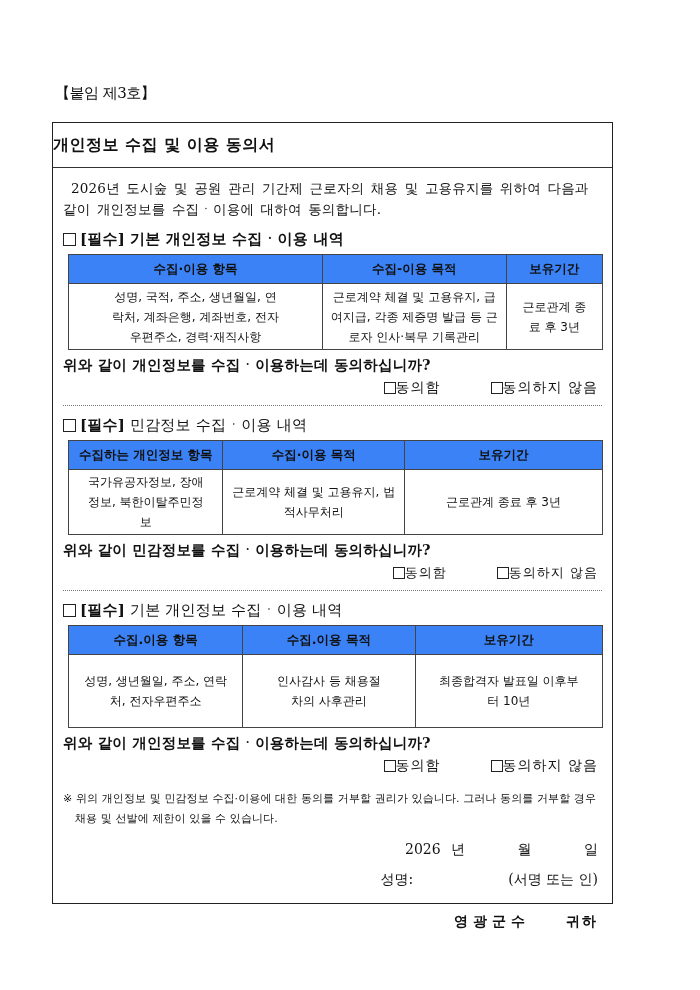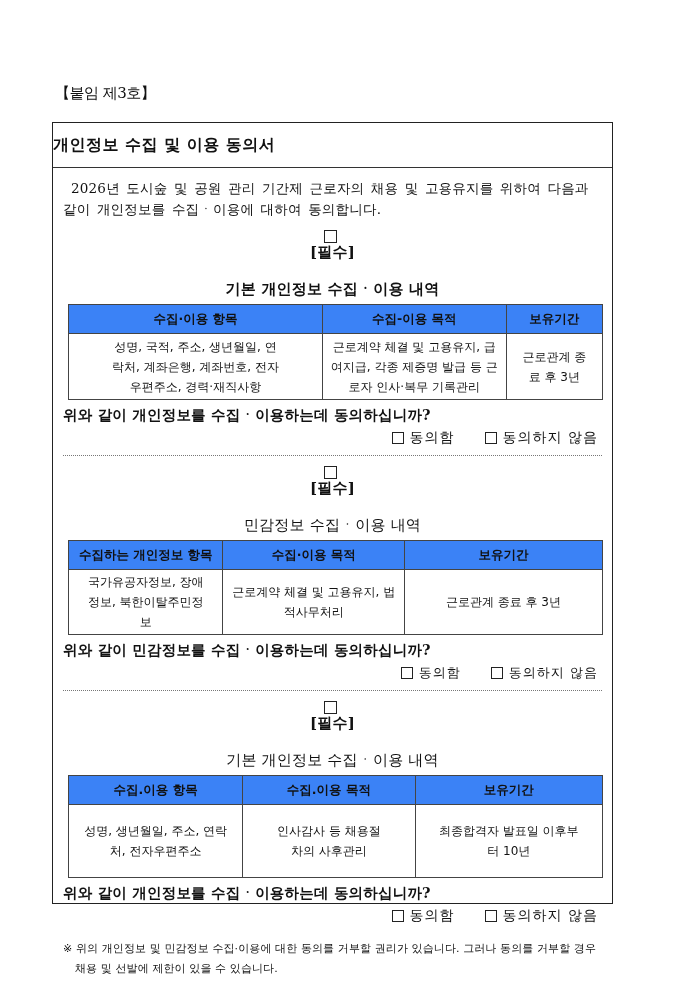--- a/index.html
+++ b/index.html
@@ -3,30 +3,30 @@
 <meta charset="utf-8">
 <style>
   html, body { margin: 0; padding: 0; background: #ffffff; }
   body { width: 700px; height: 990px; position: relative; font-family: "DejaVu Sans", "Liberation Sans", sans-serif; color: #111; overflow: hidden; }
   .attach { position: absolute; left: 55px; top: 84px; font-size: 15px; font-family: "DejaVu Serif", serif; letter-spacing: -0.5px; }
   .frame { position: absolute; left: 52px; top: 122px; width: 561px; height: 782px; border: 1.5px solid #222; box-sizing: border-box; }
   .title-row { height: 44px; border-bottom: 1px solid #333; display: flex; align-items: center; justify-content: flex-start; }
   .title { font-size: 16px; font-weight: bold; letter-spacing: 0.5px; }
   .content { padding: 0 10px; }
   .intro { font-family: "DejaVu Serif", serif; font-size: 13.5px; line-height: 21px; margin-top: 10px; text-indent: 8px; letter-spacing: 0.2px; word-spacing: 2px; }
-  .sec-title { font-family: "DejaVu Serif", serif; font-size: 15px; margin-top: 10px; margin-bottom: 5px; display: flex; align-items: center; letter-spacing: 0.2px; flex-direction: column; }
+  .sec-title { font-family: "DejaVu Serif", serif; font-size: 15px; margin-top: 10px; margin-bottom: 5px; display: flex; align-items: center; letter-spacing: 0.2px; }
   .sec-title .bold { font-weight: bold; }
   .sq { display: inline-block; width: 13px; height: 13px; border: 1px solid #222; margin-right: 4px; box-sizing: border-box; }
   table { border-collapse: collapse; width: 535px; margin-left: 5px; font-size: 12px; }
   th { background: #3b82f6; font-weight: bold; font-size: 12.5px; height: 26px; border: 1px solid #444; }
   td { border: 1px solid #444; text-align: center; line-height: 20px; padding: 2px 4px; }
   .question { font-family: "DejaVu Serif", serif; font-weight: bold; font-size: 14.5px; margin-top: 6px; letter-spacing: 0.2px; }
   .agree-row { display: flex; justify-content: flex-end; font-family: "DejaVu Serif", serif; font-size: 14px; margin-top: 4px; gap: 30px; padding-right: 4px; }
   .agree-row.small { font-size: 13px; }
-  .opt { display: flex; align-items: center; gap: 6px; letter-spacing: 1px; }
+  .opt { display: flex; align-items: center; gap: 0; letter-spacing: 1px; margin-left: 20px; }
   .opt .sq { width: 12px; height: 12px; margin-right: 0; }
   .dots { border-top: 1.5px dotted #777; margin: 8px 0 0 0; }
   .note { font-size: 11px; line-height: 20px; margin-top: 14px; letter-spacing: 0.1px; }
   .note .indent { padding-left: 12px; }
   .date-row { font-family: "DejaVu Serif", serif; font-size: 14px; text-align: right; margin-top: 12px; padding-right: 4px; }
   .date-row span { display: inline-block; }
   .sign-row { font-family: "DejaVu Serif", serif; font-size: 14px; display: flex; justify-content: flex-end; margin-top: 12px; padding-right: 4px; }
   .recipient { font-family: "DejaVu Serif", serif; font-size: 14px; font-weight: bold; display: flex; justify-content: flex-end; margin-top: 24px; padding-right: 4px; letter-spacing: 5px; }
 </style>
 </head>
@@ -134,20 +134,26 @@
           <span class="sq"></span>
           <span>동의하지 않음</span>
         </div>
     </div>
 
     <div class="note">
       <div>※ 위의 개인정보 및 민감정보 수집·이용에 대한 동의를 거부할 권리가 있습니다. 그러나 동의를 거부할 경우</div>
       <div class="indent">채용 및 선발에 제한이 있을 수 있습니다.</div>
     </div>
 
+    <div class="date-row">
+      <span>2026</span>
+      <span style="margin-left:6px">년</span>
+      <span style="margin-left:48px">월</span>
+      <span style="margin-left:48px">일</span>
+    </div>
 
     <div class="sign-row">
       <span style="margin-right:95px">성명:</span>
       <span>(서명 또는 인)</span>
     </div>
 
     <div class="recipient">
       <span style="margin-right:36px">영광군수</span>
       <span style="letter-spacing:2px">귀하</span>
     </div>

